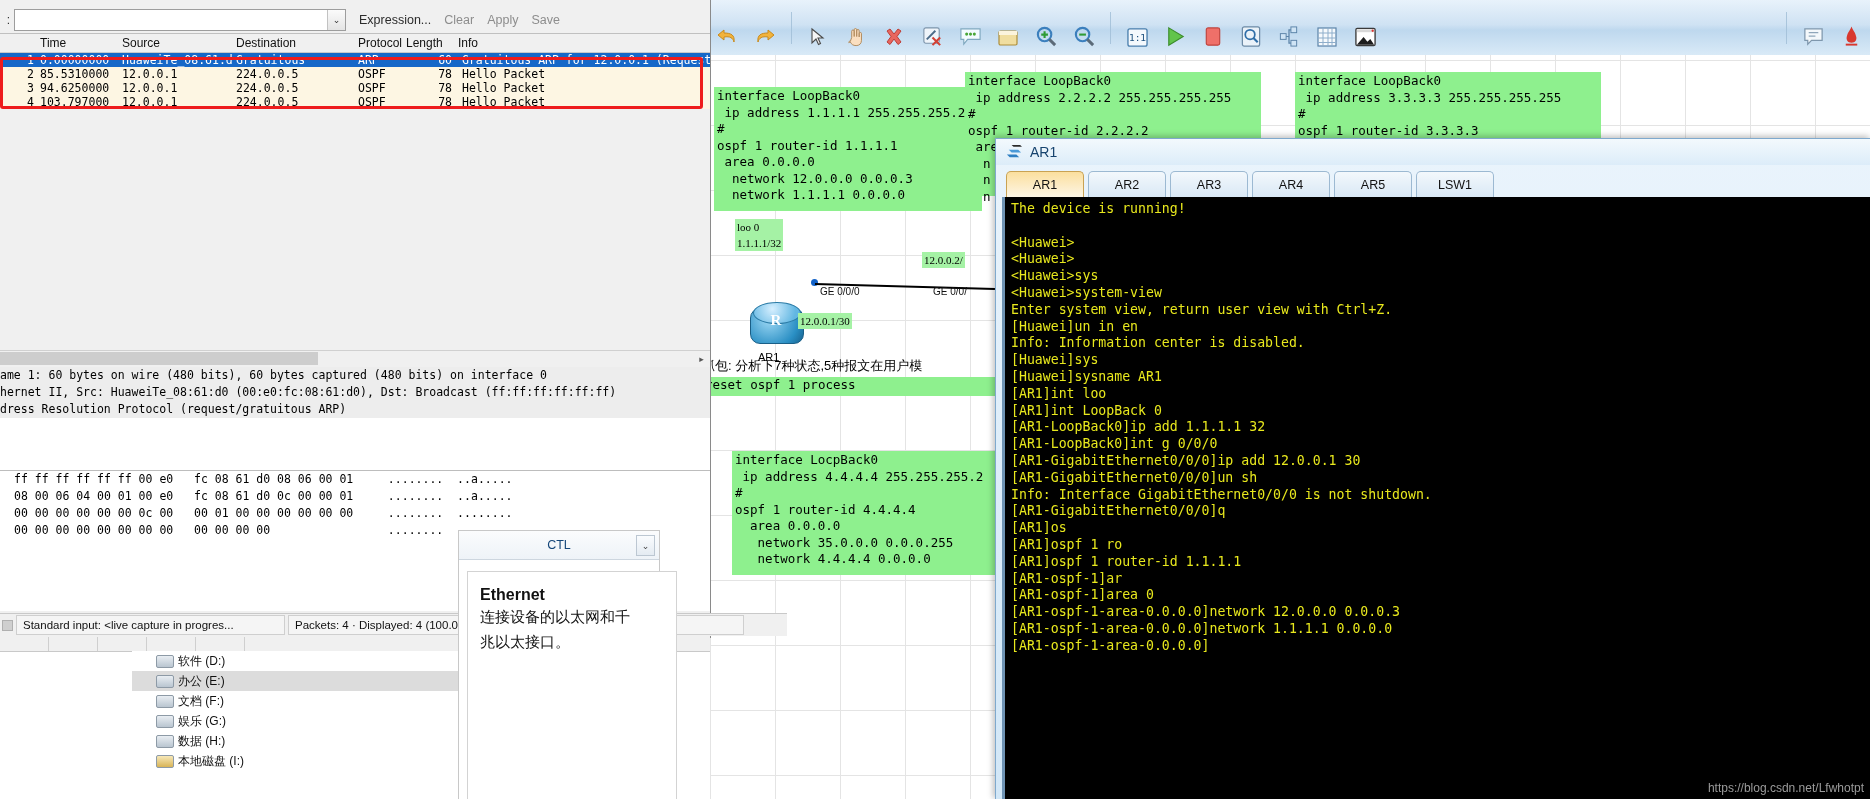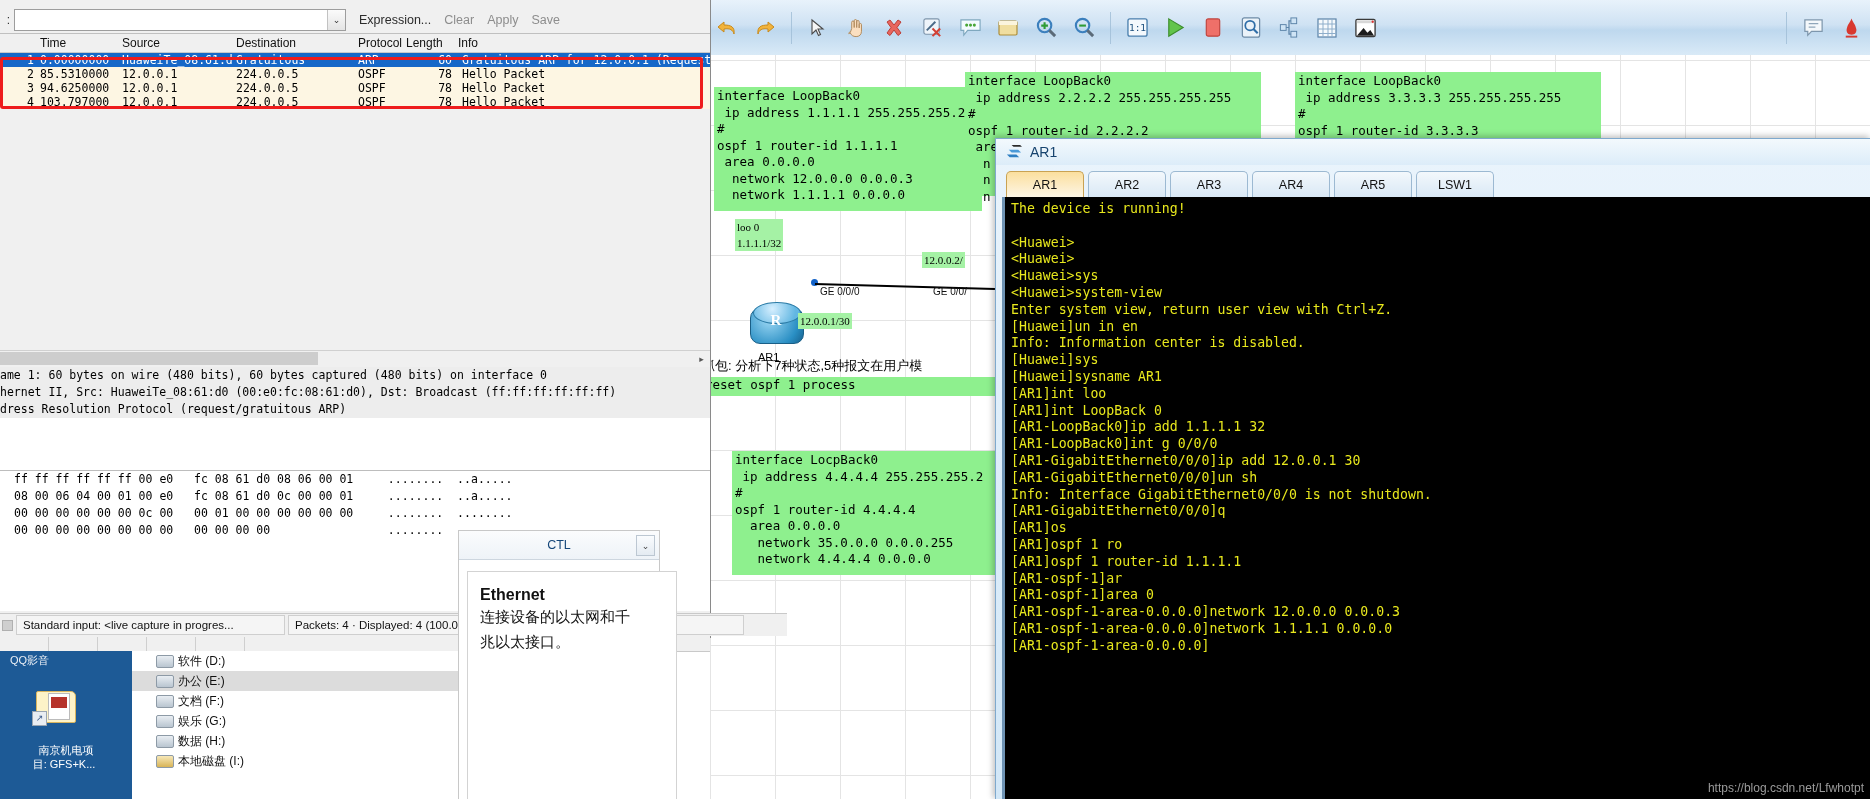--- a/index.html
+++ b/index.html
@@ -12,21 +12,21 @@
   .abs{position:absolute;}
 
   
   #ensp-app{left:0;top:0;width:1870px;height:799px;background:#ffffff;}
   #ensp-toolbar{
     left:700px;top:0;width:1170px;height:55px;
     background:linear-gradient(to bottom,#e8f2fb 0%,#cfe2f3 45%,#bed8ee 55%,#d9eaf7 100%);
     border-bottom:1px solid #a8c4da;
   }
   #ensp-toolbar .tb-row{display:flex;align-items:center;height:55px;padding-left:8px;}
-  .tbtn{width:38px;height:40px;display:flex;align-items:center;justify-content:center;border-radius:3px;}
+  .tbtn{width:38px;height:40px;display:flex;align-items:flex-end;justify-content:center;border-radius:3px;}
   .tbsep{width:1px;height:32px;background:#9fbdd6;margin:0 7px;opacity:.8;}
   .tbspacer{flex:1;}
 
   
   #ensp-canvas{
     left:700px;top:55px;width:1170px;height:744px;
     background:#ffffff;
     background-image:
       linear-gradient(to right,#e4e4e4 1px,transparent 1px),
       linear-gradient(to bottom,#e4e4e4 1px,transparent 1px);
@@ -545,32 +545,20 @@
 
 <div class="abs" id="explorer">
   <div id="exp-tabbar">
     <span></span>
     <span></span>
     <span></span>
     <span></span>
     <span></span>
   </div>
 
-  <div id="desk">
-    <div id="qq">QQ影音</div>
-    <div class="deskicon">
-      <div class="folder"></div>
-      <div class="doc">
-          <div class="red"></div>
-        </div>
-      <div class="shortcut">↗</div>
-    </div>
-    <div class="desktxt">南京机电项</div>
-    <div class="desktxt2">目: GFS+K...</div>
-  </div>
 
   <div id="exp-list">
     <div class="drive">
         <span class="dicon"></span>
         <span>软件 (D:)</span>
       </div>
     <div class="drive sel">
         <span class="dicon"></span>
         <span>办公 (E:)</span>
       </div>

